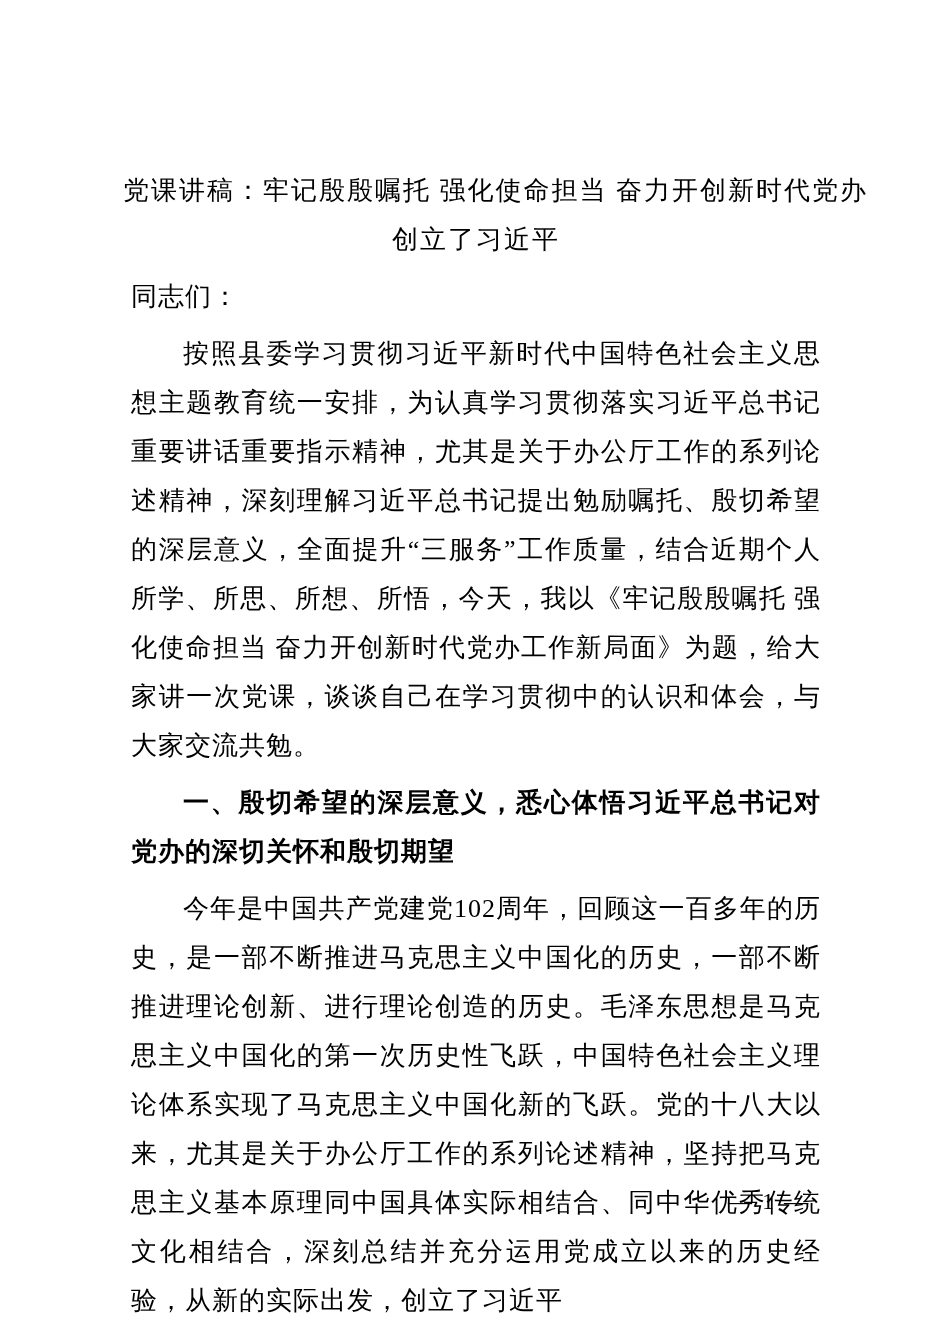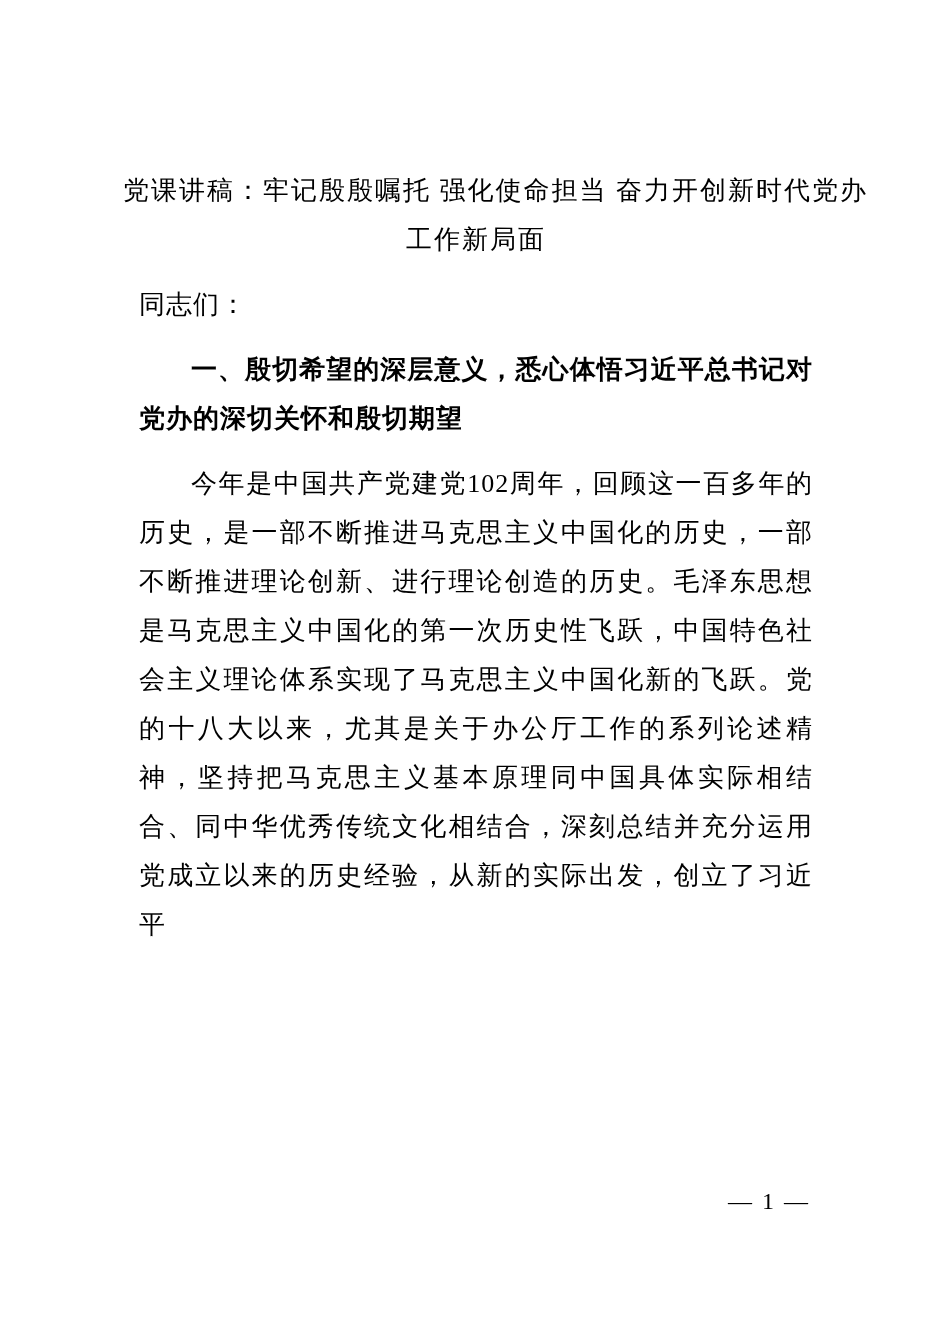--- a/index.html
+++ b/index.html
@@ -27,21 +27,21 @@
     font-size: 26px;
     line-height: 49px;
     font-weight: 500;
     letter-spacing: 2px;
   }
   .doc-title div {
     white-space: nowrap;
   }
   .content p,
   .content h2 {
-    margin: 16px;
+    margin: 8px;
     font-size: 26px;
     line-height: 49px;
     text-align: justify;
     text-justify: inter-ideograph;
     text-align-last: left;
     letter-spacing: 1px;
   }
   .salutation {
     text-indent: 0;
   }
@@ -62,26 +62,27 @@
     letter-spacing: 2px;
   }
 </style>
 </head>
 <body>
 
 <div class="page">
 
   <div class="doc-title">
     <div>党课讲稿：牢记殷殷嘱托 强化使命担当 奋力开创新时代党办</div>
-    <div>工作新局面</div>
+    <div>创立了习近平</div>
   </div>
 
   <div class="content">
     <p class="salutation">同志们：</p>
 
+    <p class="body-para">按照县委学习贯彻习近平新时代中国特色社会主义思想主题教育统一安排，为认真学习贯彻落实习近平总书记重要讲话重要指示精神，尤其是关于办公厅工作的系列论述精神，深刻理解习近平总书记提出勉励嘱托、殷切希望的深层意义，全面提升“三服务”工作质量，结合近期个人所学、所思、所想、所悟，今天，我以《牢记殷殷嘱托 强化使命担当 奋力开创新时代党办工作新局面》为题，给大家讲一次党课，谈谈自己在学习贯彻中的认识和体会，与大家交流共勉。</p>
 
     <h2 class="section-heading">一、殷切希望的深层意义，悉心体悟习近平总书记对党办的深切关怀和殷切期望</h2>
 
     <p class="body-para">今年是中国共产党建党102周年，回顾这一百多年的历史，是一部不断推进马克思主义中国化的历史，一部不断推进理论创新、进行理论创造的历史。毛泽东思想是马克思主义中国化的第一次历史性飞跃，中国特色社会主义理论体系实现了马克思主义中国化新的飞跃。党的十八大以来，尤其是关于办公厅工作的系列论述精神，坚持把马克思主义基本原理同中国具体实际相结合、同中华优秀传统文化相结合，深刻总结并充分运用党成立以来的历史经验，从新的实际出发，创立了习近平</p>
   </div>
 
   <div class="page-number">— 1 —</div>
 
 </div>
 

